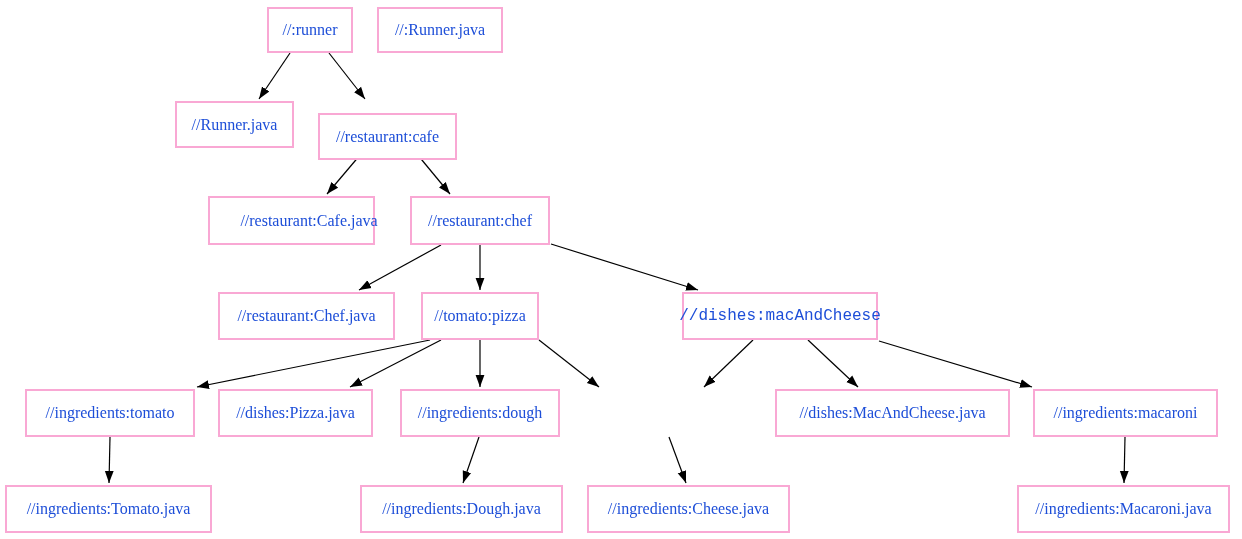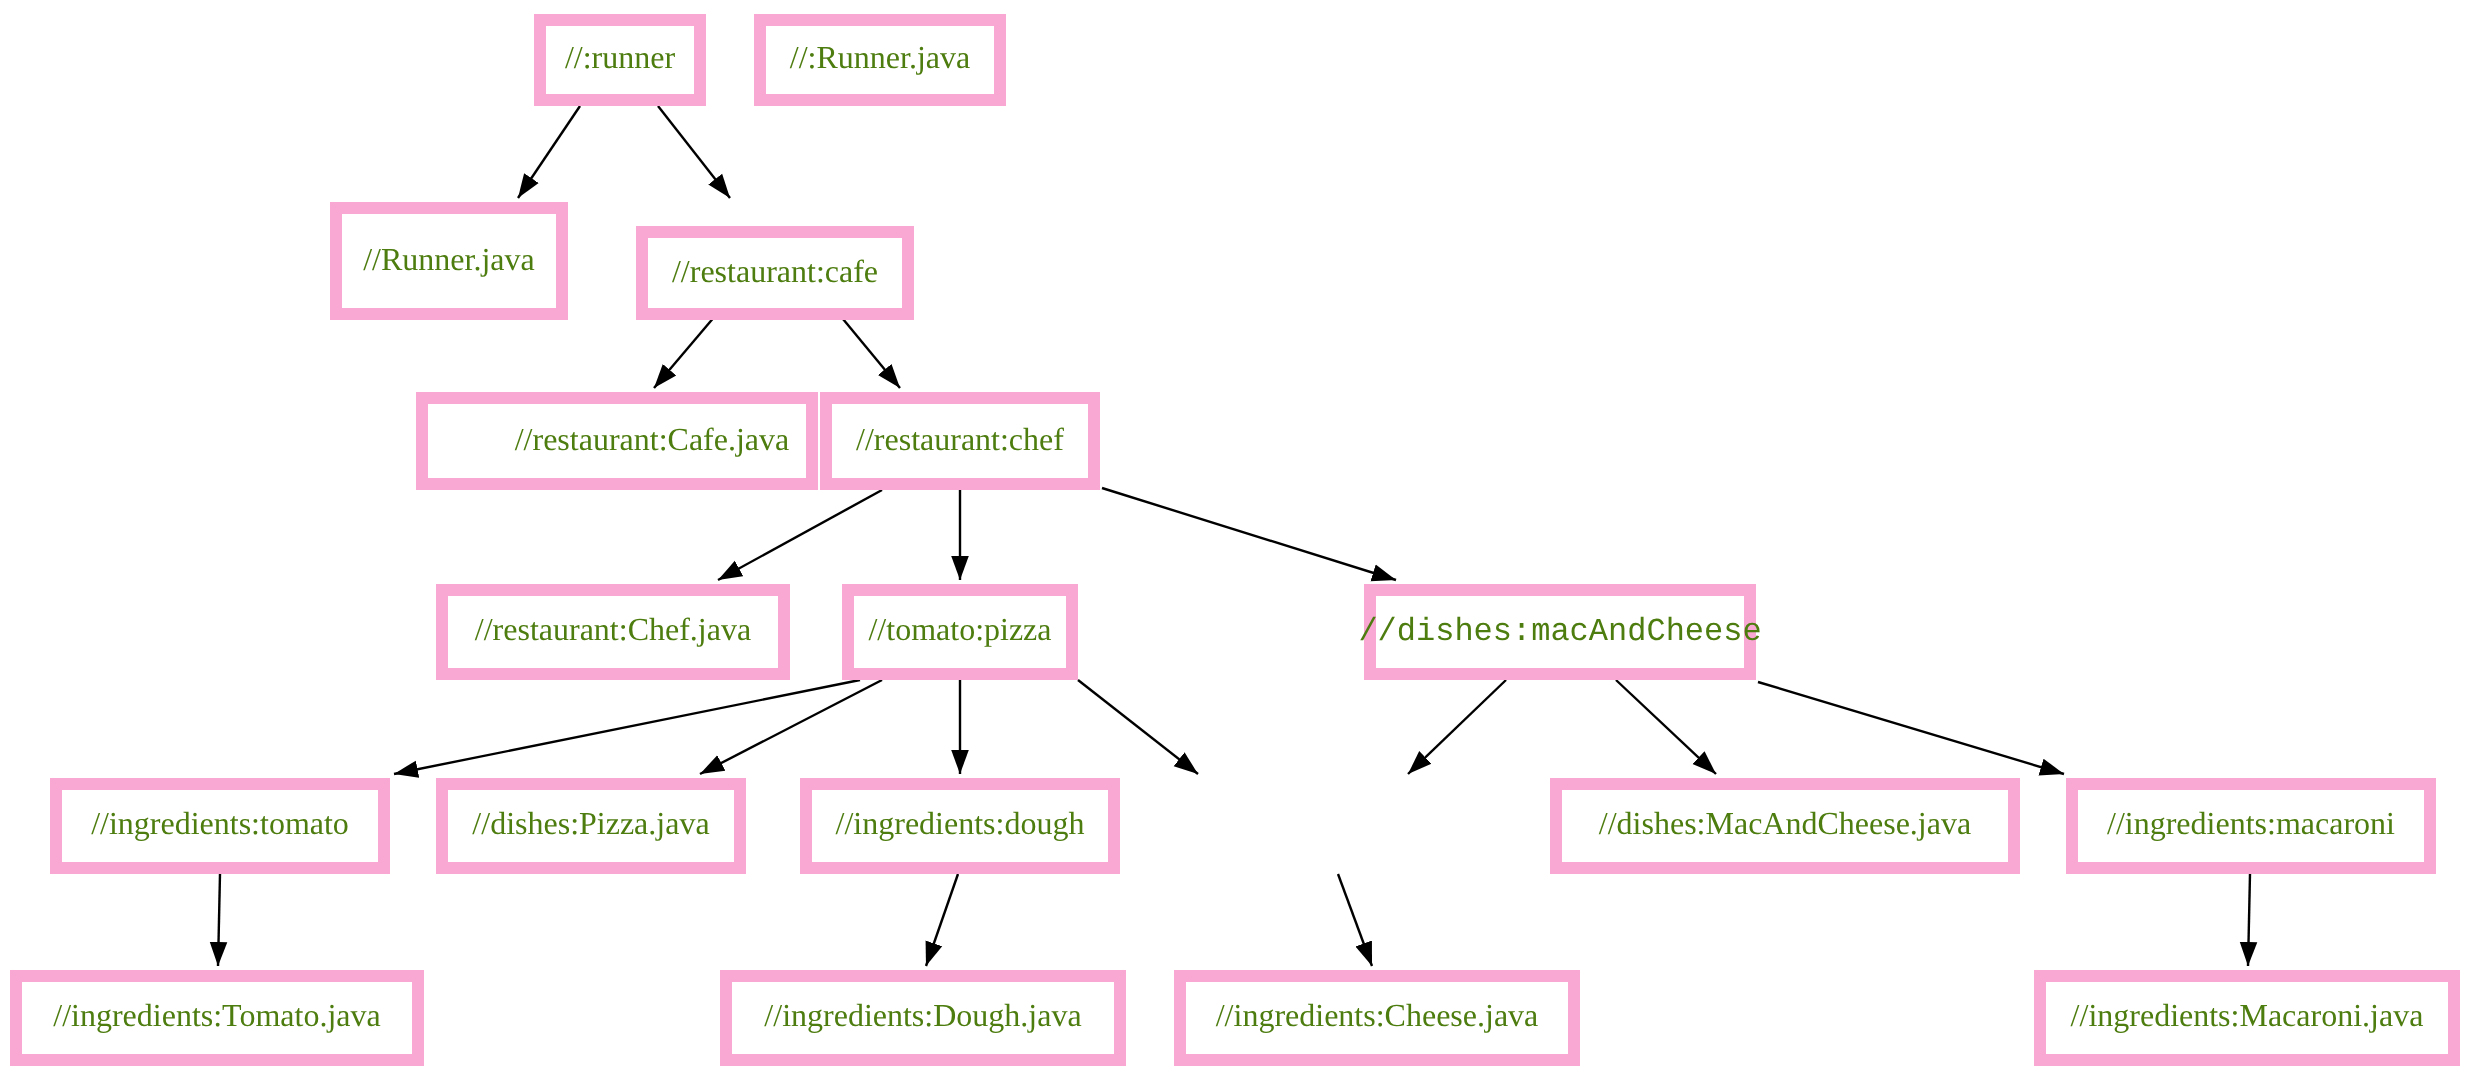--- a/index.html
+++ b/index.html
@@ -19,23 +19,23 @@
     position: absolute;
     left: 0;
     top: 0;
     width: 1242px;
     height: 539px;
     pointer-events: none;
   }
   .node {
     position: absolute;
     box-sizing: border-box;
-    border: 6px solid #f9a8d4;
+    border: 2px solid #f9a8d4;
     background: #ffffff;
-    color: #4d7c0f;
+    color: #1d4ed8;
     display: flex;
     align-items: center;
     justify-content: center;
     font-size: 16px;
     white-space: nowrap;
     z-index: 2;
   }
   .edge-line {
     stroke: #000000;
     stroke-width: 1.2;
@@ -69,24 +69,24 @@
     <line class="edge-line" x1="879" y1="341" x2="1032" y2="387" marker-end="url(#arrow)"></line>
     <line class="edge-line" x1="110" y1="437" x2="109" y2="483" marker-end="url(#arrow)"></line>
     <line class="edge-line" x1="479" y1="437" x2="463" y2="483" marker-end="url(#arrow)"></line>
     <line class="edge-line" x1="669" y1="437" x2="686" y2="483" marker-end="url(#arrow)"></line>
     <line class="edge-line" x1="1125" y1="437" x2="1124" y2="483" marker-end="url(#arrow)"></line>
   </svg>
 
   <div class="node" style="left:267px;  top:7px;   width:86px;  height:46px;">//:runner</div>
   <div class="node" style="left:377px;  top:7px;   width:126px; height:46px;">//:Runner.java</div>
 
-  <div class="node" style="left:165px;  top:101px; width:119px; height:59px;">//Runner.java</div>
+  <div class="node" style="left:175px;  top:101px; width:119px; height:47px;">//Runner.java</div>
   <div class="node" style="left:318px;  top:101px; width:139px; height:47px;margin-top:12px;">//restaurant:cafe</div>
 
-  <div class="node" style="left:208px;  top:196px; width:201px; height:49px;padding-left:35px;">//restaurant:Cafe.java</div>
+  <div class="node" style="left:208px;  top:196px; width:167px; height:49px;padding-left:35px;">//restaurant:Cafe.java</div>
   <div class="node" style="left:410px;  top:196px; width:140px; height:49px;">//restaurant:chef</div>
 
   <div class="node" style="left:218px;  top:292px; width:177px; height:48px;">//restaurant:Chef.java</div>
   <div class="node" style="left:421px;  top:292px; width:118px; height:48px;">//tomato:pizza</div>
   <div class="node" style="left:682px;  top:292px; width:196px; height:48px;font-family:Liberation Mono, monospace;">//dishes:macAndCheese</div>
 
   <div class="node" style="left:25px;   top:389px; width:170px; height:48px;">//ingredients:tomato</div>
   <div class="node" style="left:218px;  top:389px; width:155px; height:48px;">//dishes:Pizza.java</div>
   <div class="node" style="left:400px;  top:389px; width:160px; height:48px;">//ingredients:dough</div>
   <div class="node" style="left:775px;  top:389px; width:235px; height:48px;">//dishes:MacAndCheese.java</div>

